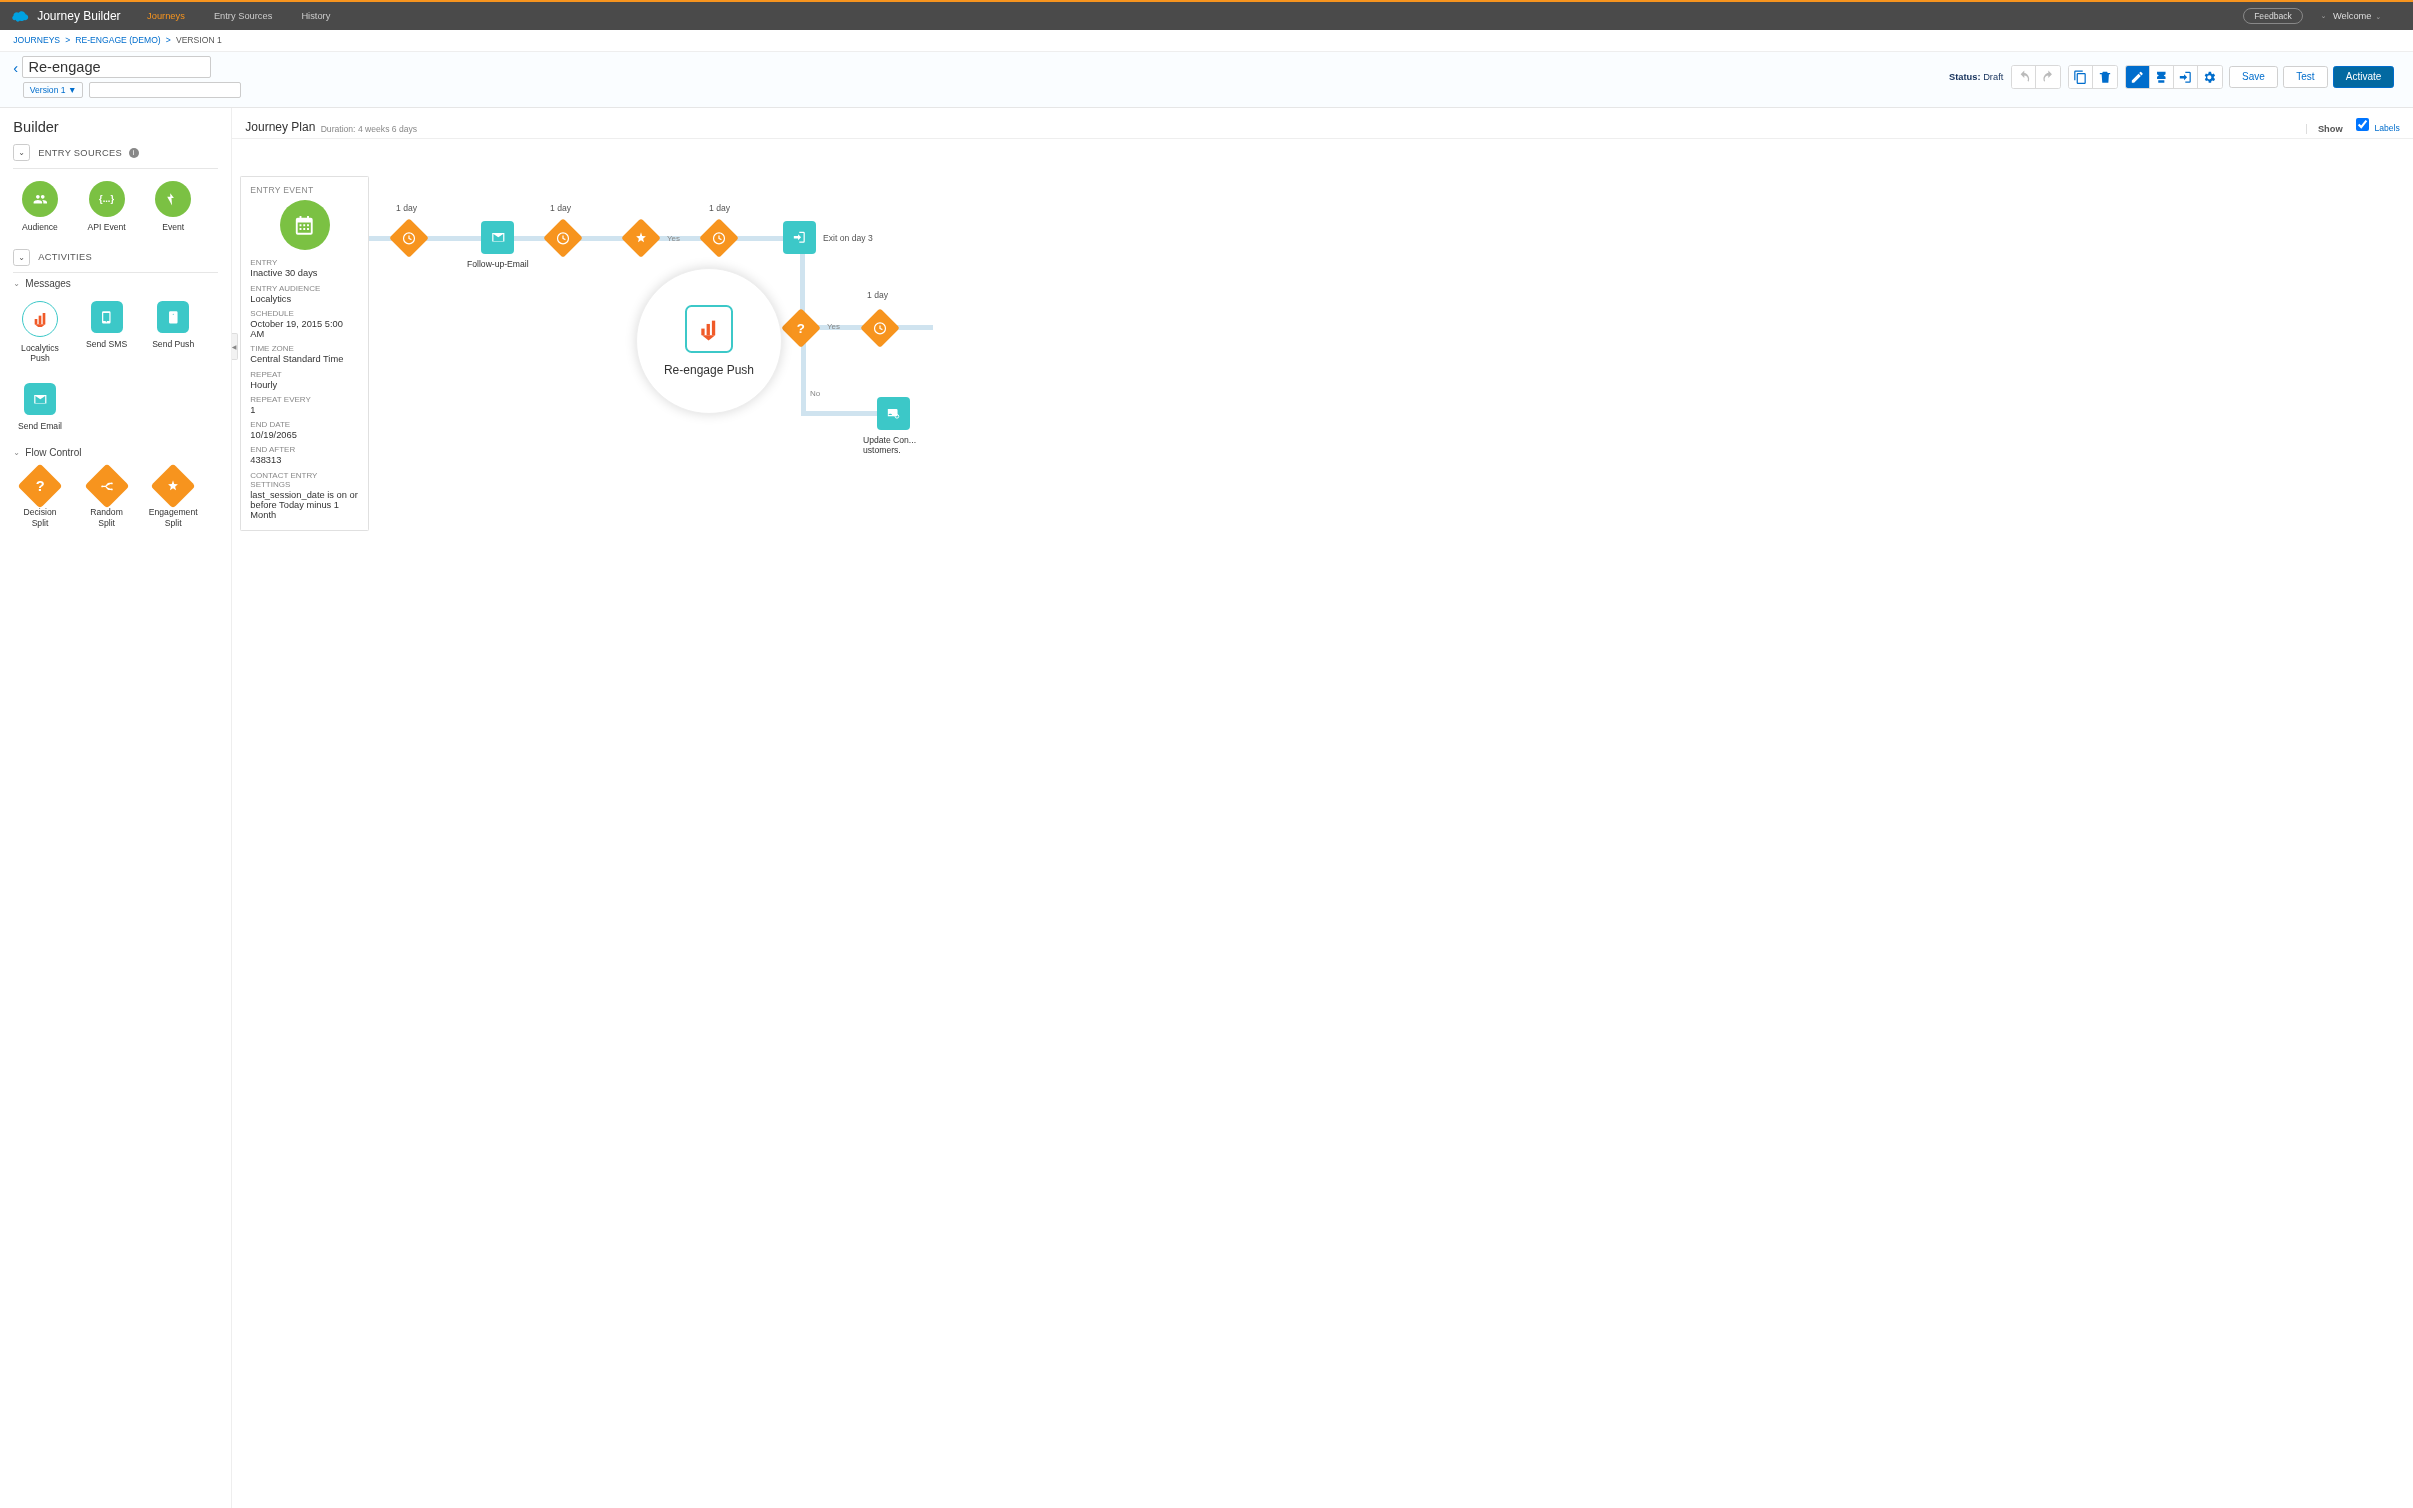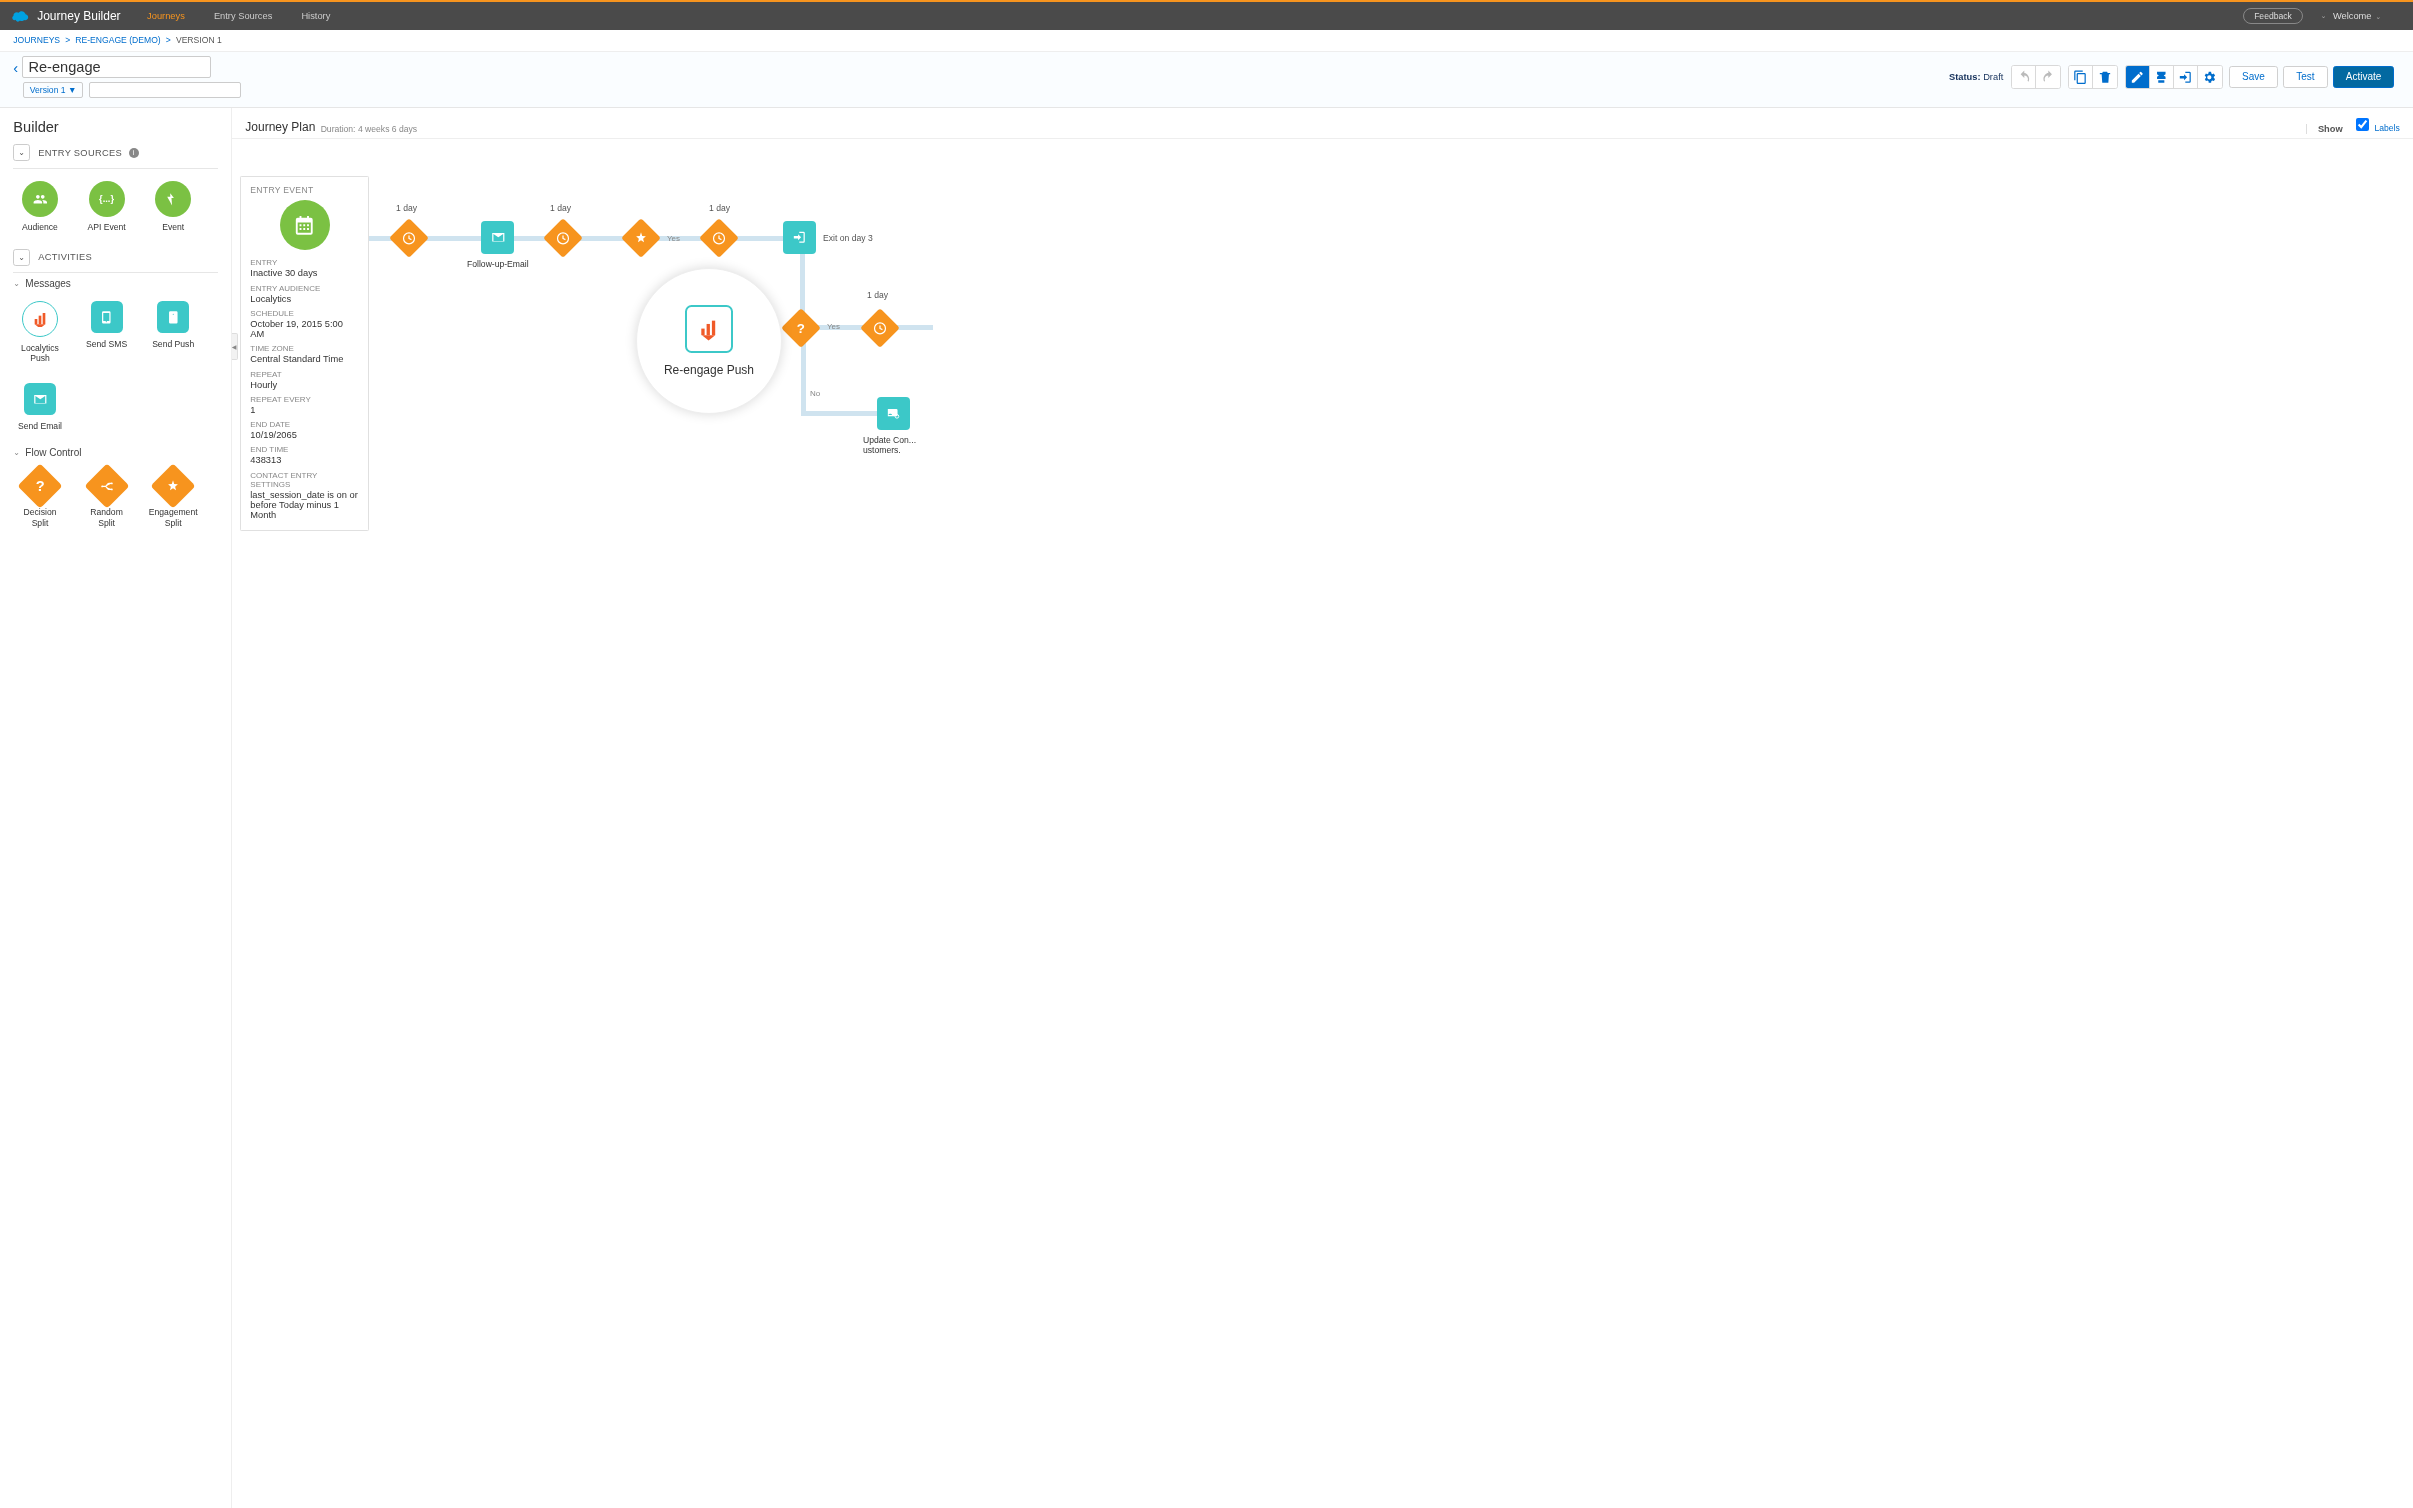--- a/index.html
+++ b/index.html
@@ -414,21 +414,21 @@
         <div class="fld-lbl">SCHEDULE</div>
           <div class="fld-val">October 19, 2015 5:00 AM</div>
         <div class="fld-lbl">TIME ZONE</div>
           <div class="fld-val">Central Standard Time</div>
         <div class="fld-lbl">REPEAT</div>
           <div class="fld-val">Hourly</div>
         <div class="fld-lbl">REPEAT EVERY</div>
           <div class="fld-val">1</div>
         <div class="fld-lbl">END DATE</div>
           <div class="fld-val">10/19/2065</div>
-        <div class="fld-lbl">END TIME</div>
+        <div class="fld-lbl">END AFTER</div>
           <div class="fld-val">438313</div>
         <div class="fld-lbl">CONTACT ENTRY SETTINGS</div>
           <div class="fld-val">last_session_date is on or before Today minus 1 Month</div>
       </div>
     </div>
   </div>
 </div>
 
 
 </body></html>

